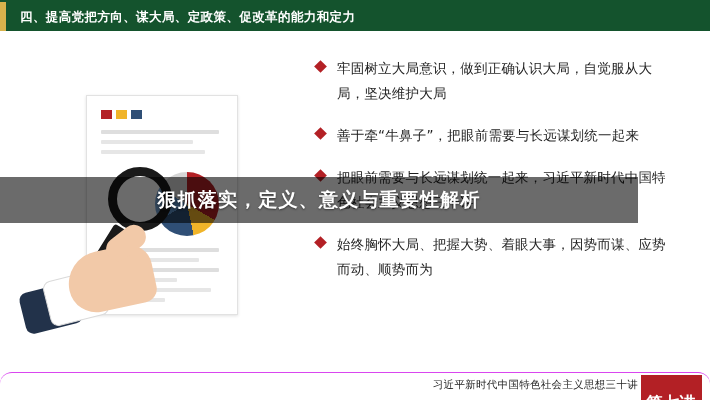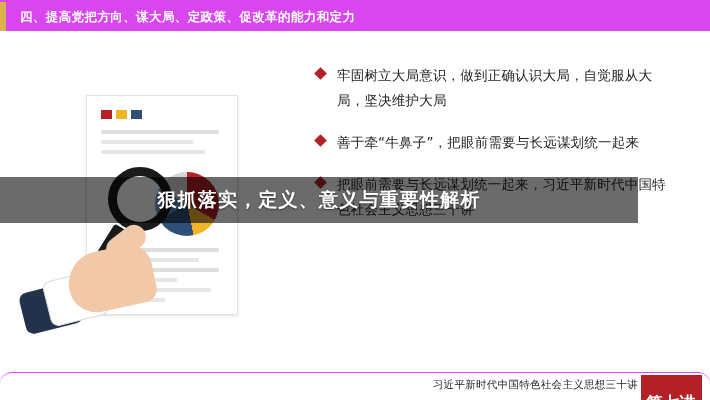--- a/index.html
+++ b/index.html
@@ -18,21 +18,21 @@
     background: #ffffff;
   }
 
   
   .slide-header {
     position: absolute;
     left: 0;
     top: 0;
     width: 710px;
     height: 35px;
-    background: #d946ef;
+    background: #14532d;
     display: flex;
     align-items: center;
   }
   .slide-header .accent-bar {
     width: 6px;
     height: 31px;
     background: #d8b24c;
     flex: 0 0 auto;
   }
   .slide-header .hdr-text {
@@ -174,21 +174,21 @@
     height: 42px;
     background: #22324a;
     border-radius: 8px;
     transform: rotate(-14deg);
   }
 
   
   .bullets {
     position: absolute;
     left: 316px;
-    top: 32px;
+    top: 25px;
     width: 360px;
   }
   .bullet-row {
     display: flex;
     align-items: flex-start;
     margin-bottom: 17px;
   }
   .diamond {
     width: 9px;
     height: 9px;
@@ -307,20 +307,24 @@
         <div class="bullet-text">牢固树立大局意识，做到正确认识大局，自觉服从大局，坚决维护大局</div>
       </div>
       <div class="bullet-row">
         <div class="diamond"></div>
         <div class="bullet-text">善于牵“牛鼻子”，把眼前需要与长远谋划统一起来</div>
       </div>
       <div class="bullet-row">
         <div class="diamond"></div>
         <div class="bullet-text">把眼前需要与长远谋划统一起来，习近平新时代中国特色社会主义思想三十讲</div>
       </div>
+      <div class="bullet-row">
+        <div class="diamond"></div>
+        <div class="bullet-text">始终胸怀大局、把握大势、着眼大事，因势而谋、应势而动、顺势而为</div>
+      </div>
     </div>
   </div>
 
   <div class="slide-footer">
     <div class="footer-text">习近平新时代中国特色社会主义思想三十讲</div>
     <div class="footer-badge">第七讲</div>
   </div>
 
   <div class="overlay-band">
     <div class="overlay-title">狠抓落实，定义、意义与重要性解析</div>

